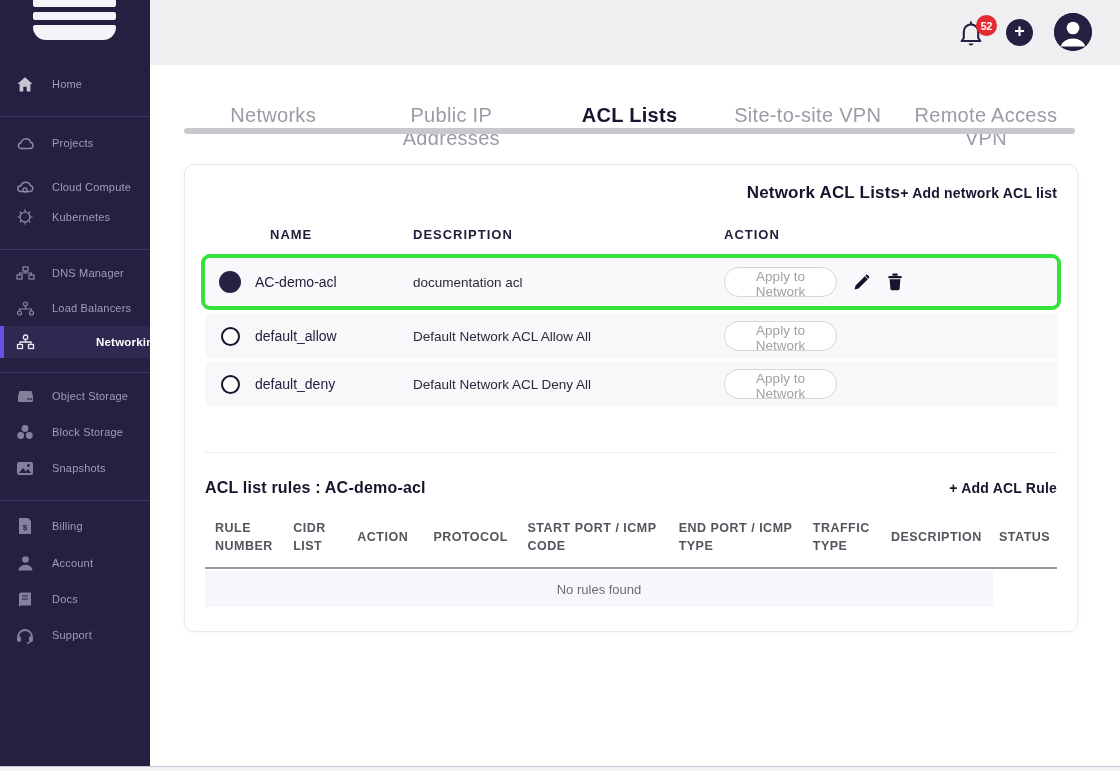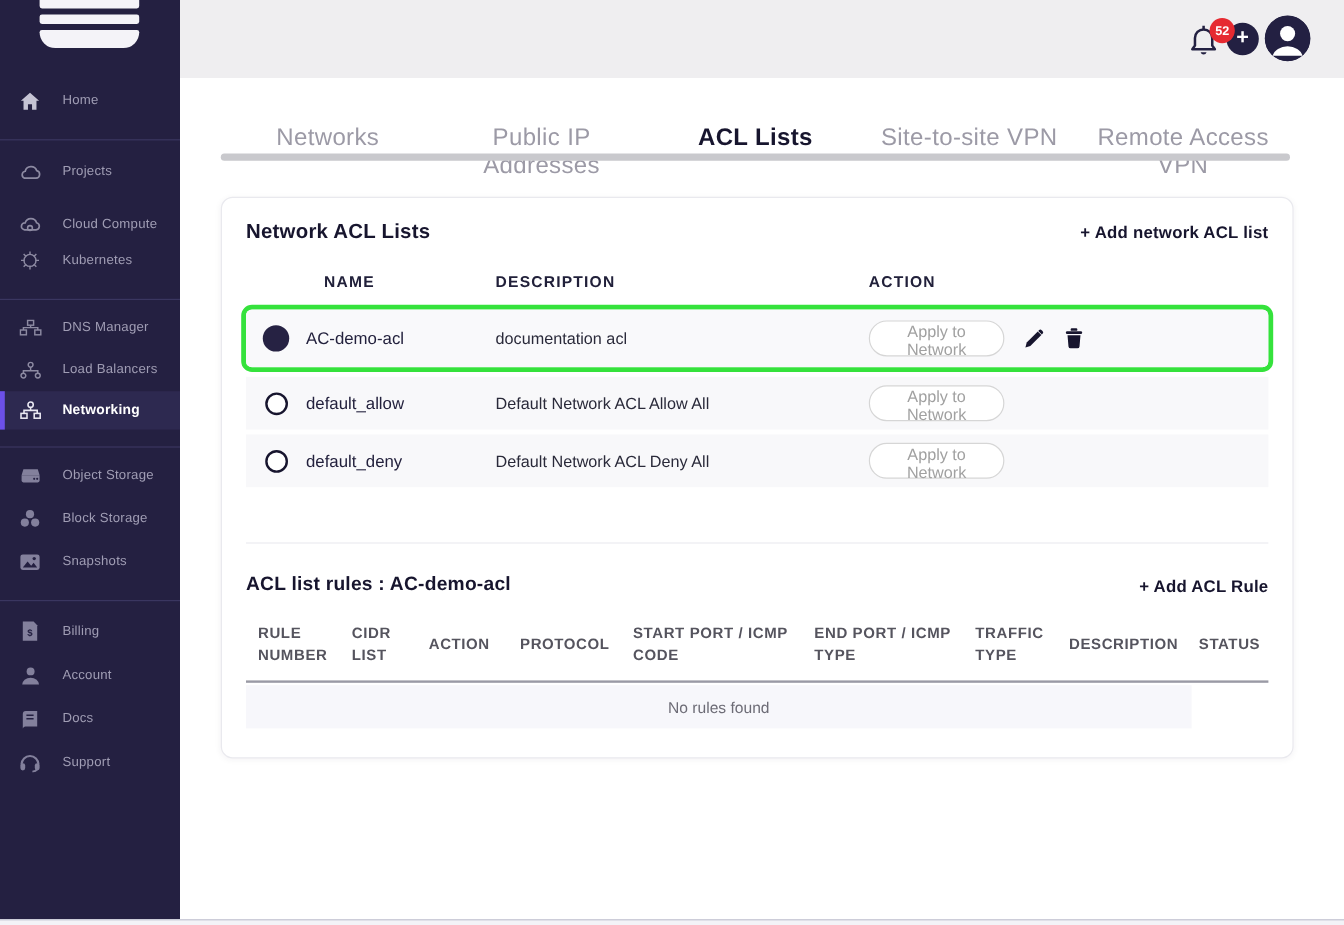--- a/index.html
+++ b/index.html
@@ -8,47 +8,47 @@
 
   
   .sidebar{position:absolute;left:0;top:0;width:150px;height:766px;background:#242041;}
   .logo{position:absolute;left:33px;top:0;width:83px;}
   .logo .bar{background:#f4f3f8;height:8px;margin-bottom:5px;border-radius:2px;}
   .logo .bar.first{height:7px;border-radius:0 0 2px 2px;}
   .logo .bar.last{height:15px;border-radius:2px 2px 14px 14px;margin-bottom:0;}
   .side-item{position:absolute;left:0;width:150px;height:30px;display:flex;align-items:center;cursor:pointer;}
   .side-item .ic{width:20px;height:20px;margin-left:15px;display:flex;align-items:center;justify-content:center;flex:none;}
   .side-item .lbl{margin-left:17px;font-size:11px;color:#a09db4;letter-spacing:.2px;}
-  .side-item.active{background:#2d2950;height:32px;}
+  .side-item.active{background:#2d2950;height:32px;gap:44px;}
   .side-item.active::before{content:"";position:absolute;left:0;top:0;bottom:0;width:4px;background:#6c50e8;}
   .side-item.active .lbl{color:#ffffff;font-weight:700;font-size:11.5px;}
   .side-divider{position:absolute;left:0;width:150px;border-top:1px solid #3a3660;}
 
   
   .topbar{position:absolute;left:150px;top:0;width:970px;height:65px;background:#efeef0;}
-  .top-actions{position:absolute;right:28px;top:6px;height:52px;display:flex;align-items:center;gap:5px;}
+  .top-actions{position:absolute;right:28px;top:6px;height:52px;display:flex;align-items:center;gap:21px;}
   .bell-wrap{position:relative;width:28px;height:32px;margin-top:4px;}
   .badge{position:absolute;top:-3px;right:-12px;min-width:21px;height:21px;border-radius:50%;
          background:#e62a31;color:#fff;font-size:10.5px;font-weight:700;display:flex;
          align-items:center;justify-content:center;}
   .plus-btn{width:27px;height:27px;border-radius:50%;background:#232042;color:#fff;display:flex;
             align-items:center;justify-content:center;font-size:18px;font-weight:700;cursor:pointer;padding-bottom:1px;box-sizing:border-box;}
   .avatar{width:38px;height:38px;border-radius:50%;overflow:hidden;background:#232042;cursor:pointer;}
 
   
   .tabs{position:absolute;left:184px;top:98px;width:891px;display:flex;}
   .tab{flex:1;text-align:center;font-size:20px;color:#9c9aa6;padding:6px 0;cursor:pointer;letter-spacing:.3px;}
   .tab.active{color:#17152e;font-weight:700;}
   .tabbar{position:absolute;left:184px;top:128px;width:891px;height:6px;background:#c9c9cd;border-radius:3px;}
 
   
   .card{position:absolute;left:184px;top:164px;width:894px;height:468px;background:#fff;
         border:1px solid #e9e9ee;border-radius:10px;box-shadow:0 1px 5px rgba(30,27,57,.05);
         box-sizing:border-box;padding:18px 20px;overflow:hidden;}
-  .card-head{display:flex;justify-content:space-between;align-items:center;}
+  .card-head{display:flex;justify-content:flex-end;align-items:center;}
   .card-title{font-size:17px;font-weight:700;color:#17152e;letter-spacing:.2px;}
   .add-link{font-size:14px;font-weight:700;color:#17152e;cursor:pointer;letter-spacing:.2px;}
 
   .tgrid{display:grid;grid-template-columns:50px 158px 311px 1fr;align-items:center;}
   .thead{margin-top:24px;}
   .thead .th{font-size:13px;font-weight:700;color:#21203a;letter-spacing:1px;}
   .thead .th.name{grid-column:2;padding-left:15px;}
 
   .row-highlight{border:4px solid #35e23c;border-radius:9px;margin:12px -4px 4px -4px;overflow:hidden;}
   .trow{background:#f8f8fa;min-height:48px;}

